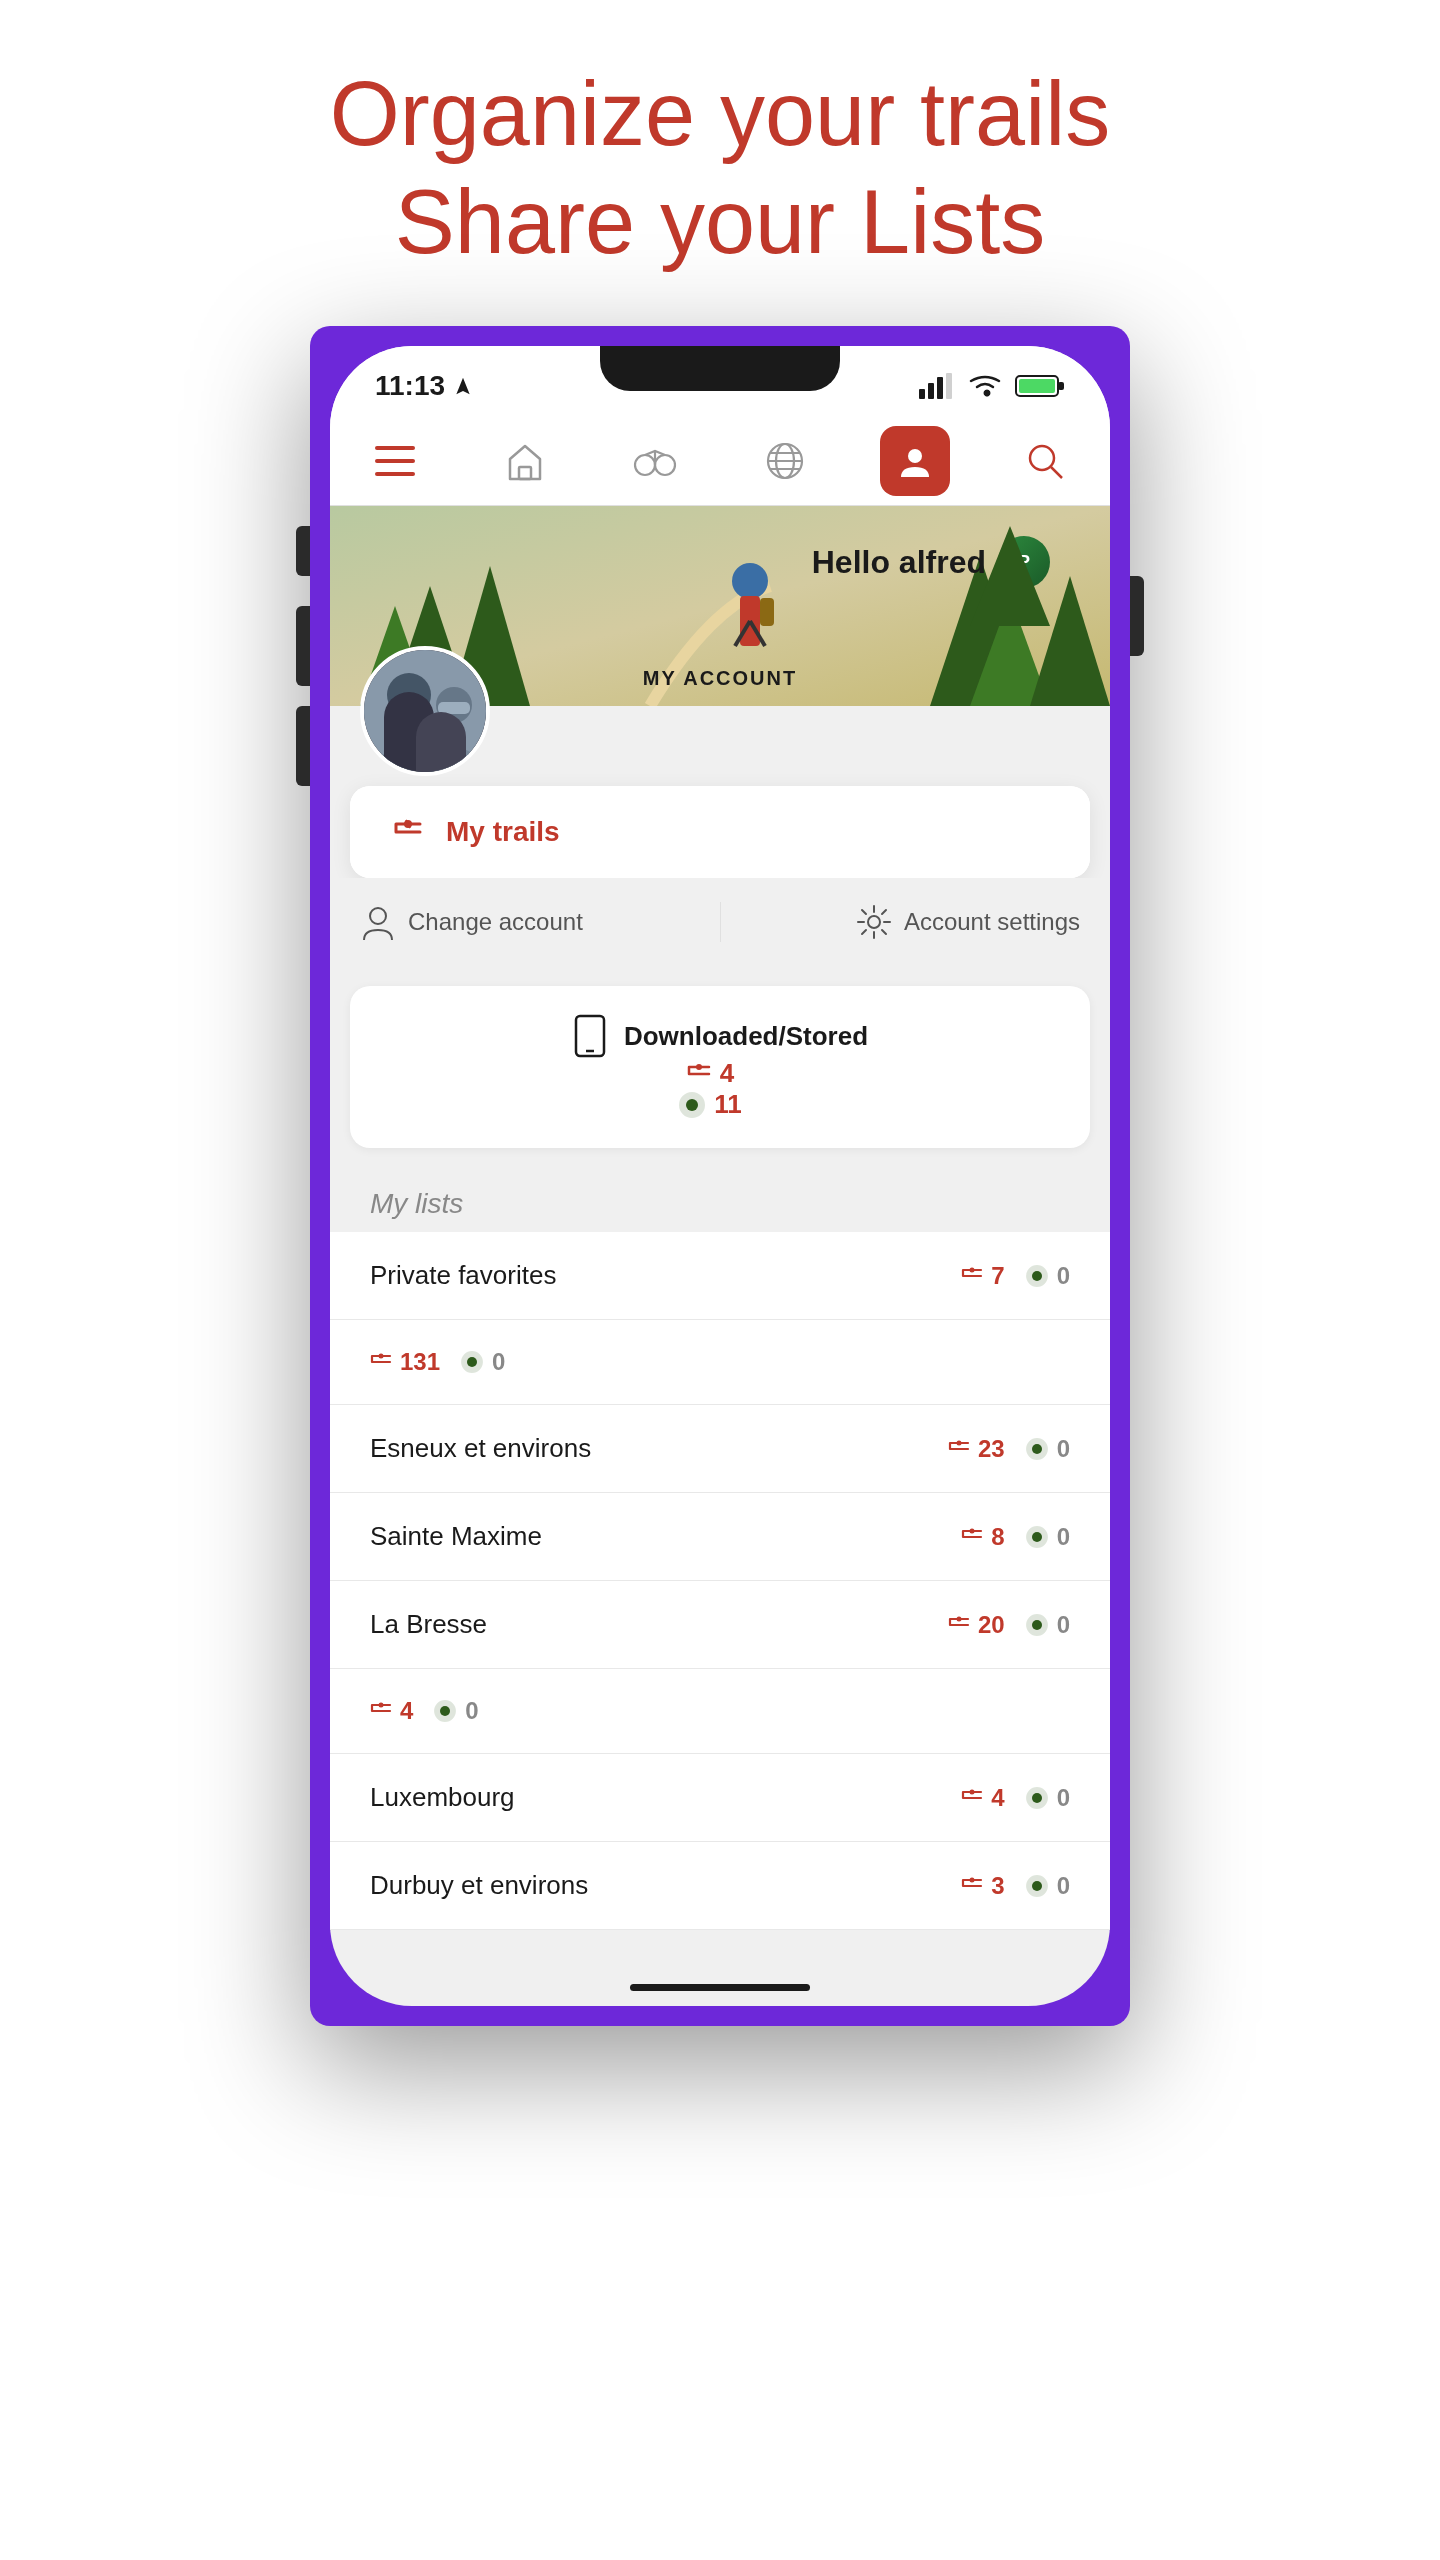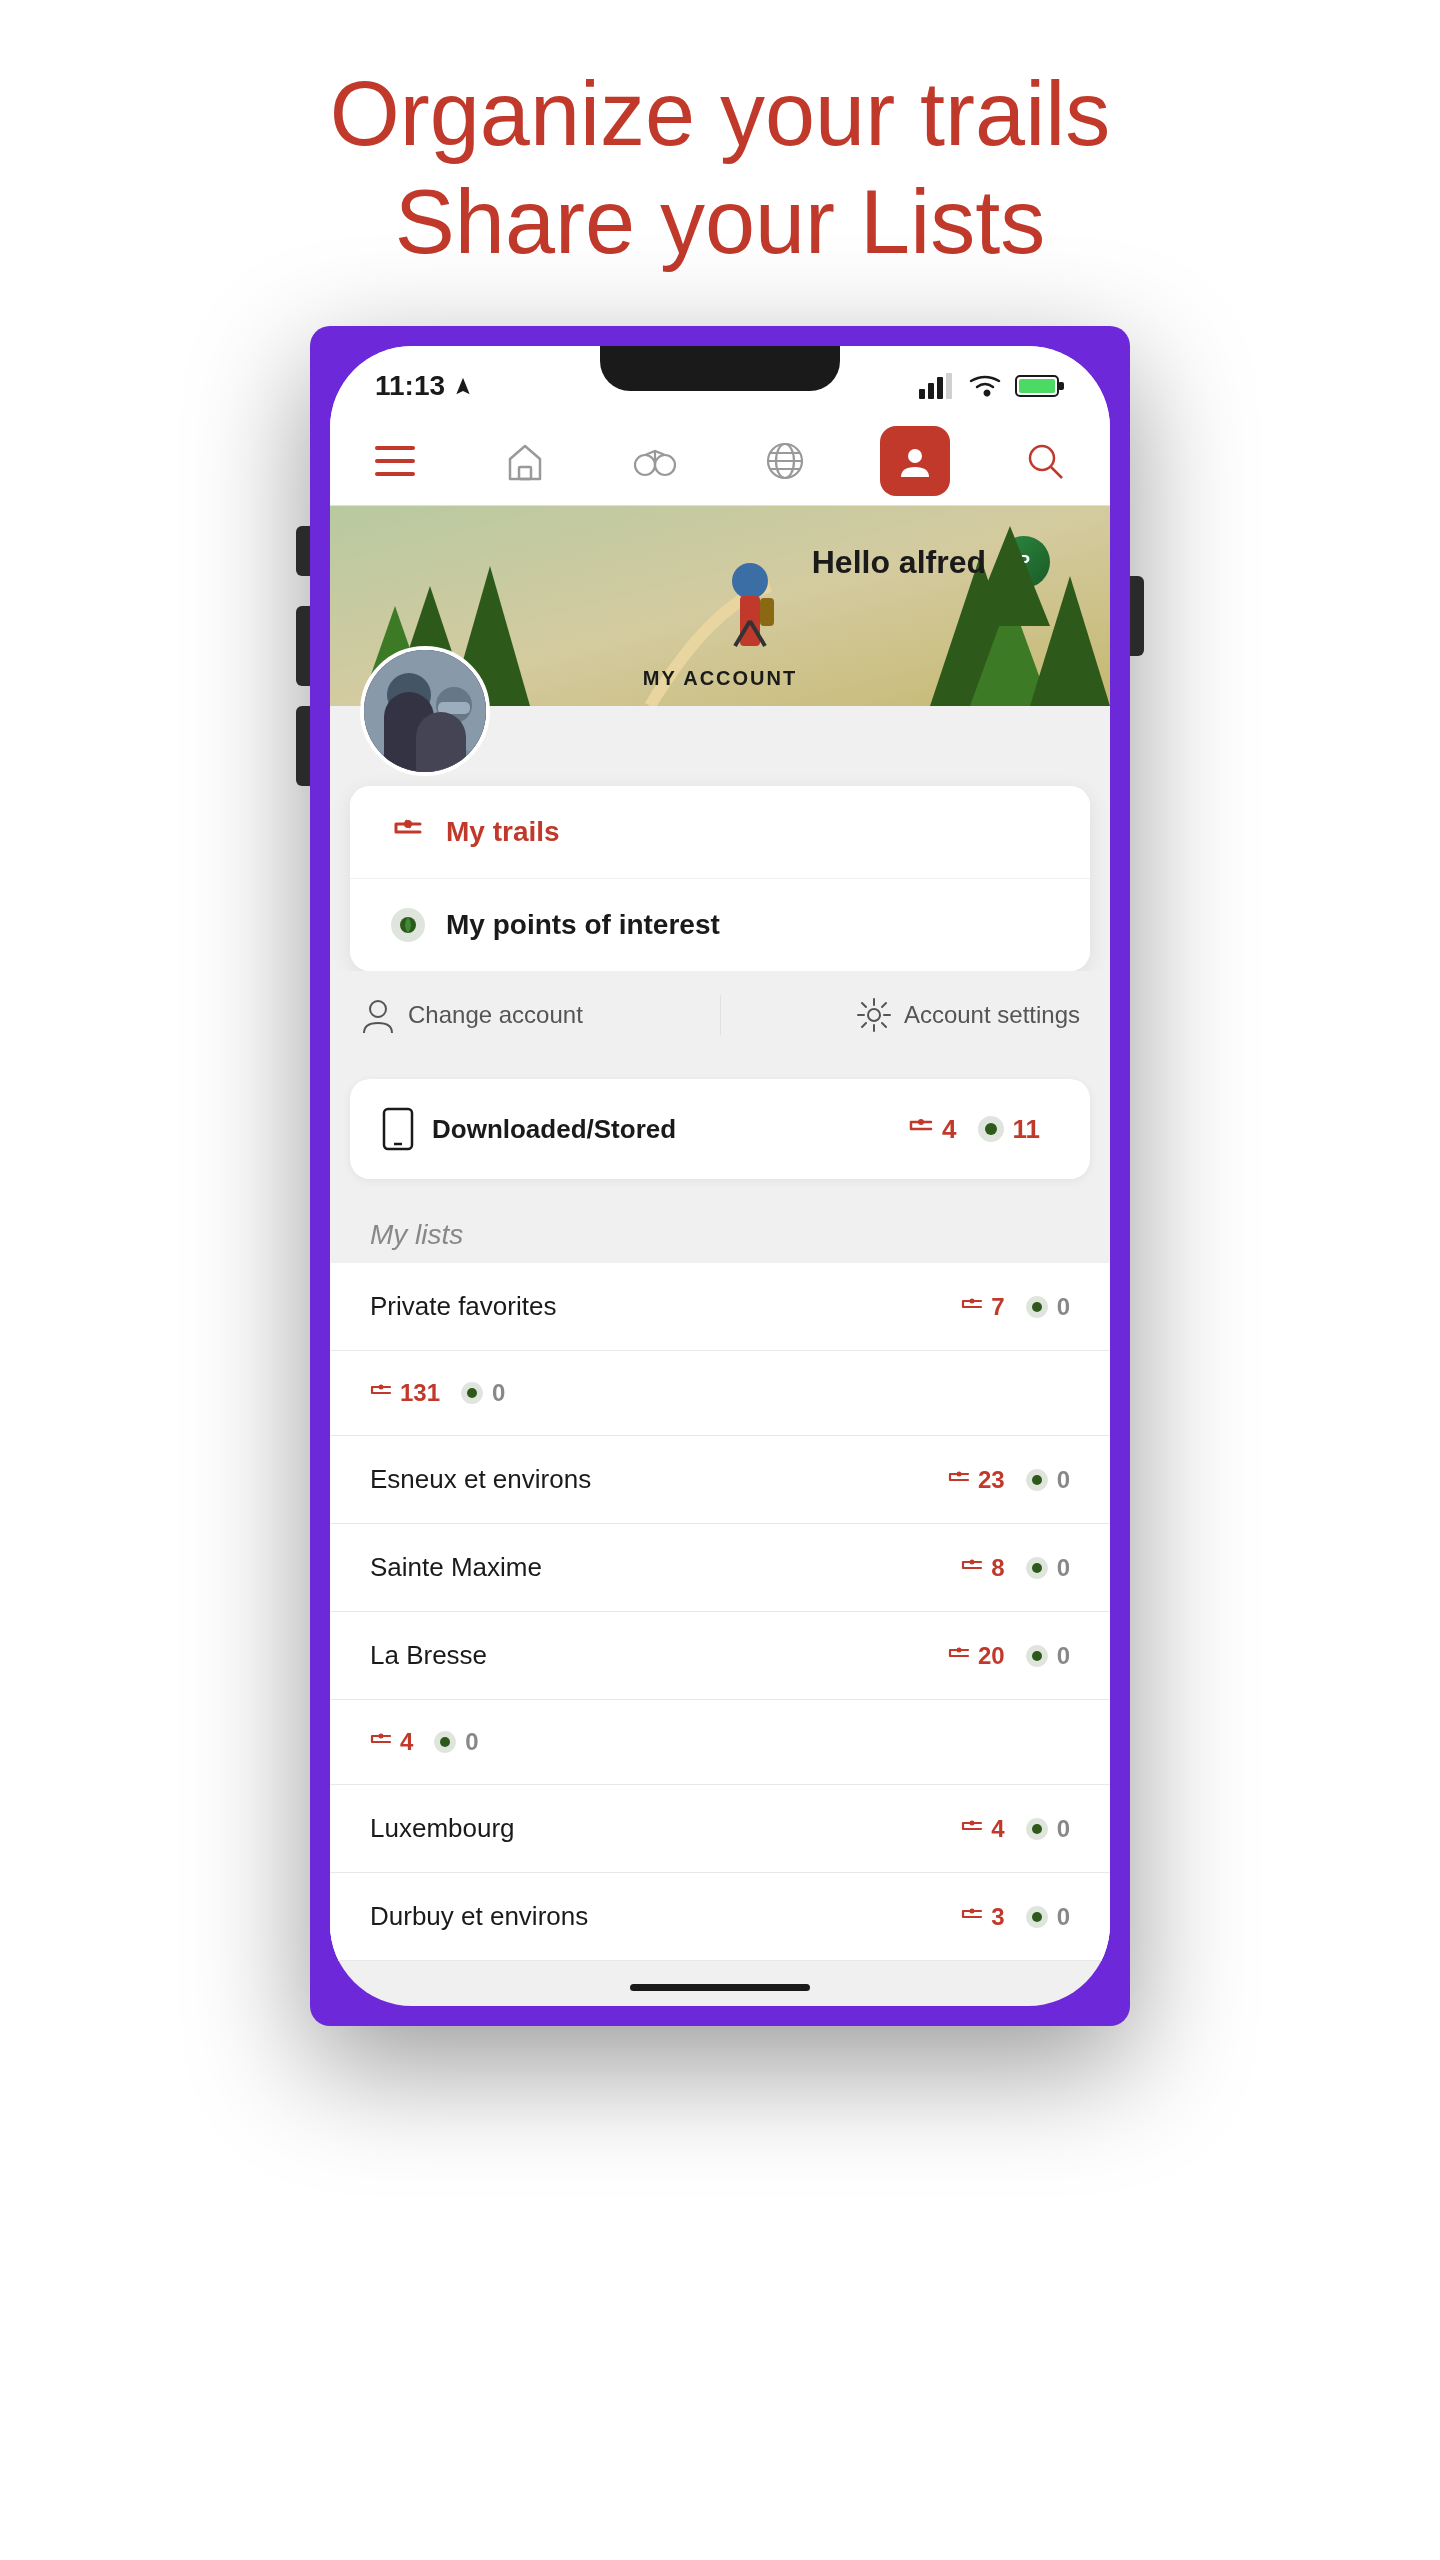--- a/index.html
+++ b/index.html
@@ -287,20 +287,21 @@
 
     
     .downloaded-section {
       background: #ffffff;
       margin: 20px 20px;
       border-radius: 20px;
       padding: 28px 30px;
       display: flex;
       align-items: center;
       box-shadow: 0 2px 10px rgba(0,0,0,0.06);
+      flex-direction: column;
     }
     .downloaded-label {
       font-size: 26px;
       font-weight: 700;
       color: #1a1a1a;
       flex: 1;
     }
     .count-badge {
       display: flex;
       align-items: center;
@@ -572,30 +573,20 @@
           <div class="menu-item-icon trail-icon">
             <svg width="32" height="32" viewBox="0 0 32 32" fill="#c0392b">
               <path d="M4 8 L28 8 M4 16 L28 16 M4 8 L4 16" stroke="#c0392b" stroke-width="3" fill="none" stroke-linecap="round"></path>
               <circle cx="16" cy="8" r="4" fill="#c0392b"></circle>
               <line x1="14" y1="4" x2="18" y2="12" stroke="#c0392b" stroke-width="2"></line>
             </svg>
           </div>
           <span class="menu-item-label active">My trails</span>
         </div>
 
-        <div class="menu-item">
-          <div class="menu-item-icon">
-            <svg width="36" height="36" viewBox="0 0 36 36">
-              <circle cx="18" cy="18" r="16" fill="#2d5a1b" opacity="0.15" stroke="#2d5a1b" stroke-width="2"></circle>
-              <circle cx="18" cy="18" r="8" fill="#2d5a1b"></circle>
-              <path d="M18 10 Q12 18 18 26 Q24 18 18 10" fill="#4aaa4a" opacity="0.6"></path>
-            </svg>
-          </div>
-          <span class="menu-item-label">My points of interest</span>
-        </div>
       </div>
 
       <div class="account-actions" style="background:#f0f0f0; padding: 24px 30px;">
         <div class="account-action">
           <svg width="36" height="36" viewBox="0 0 36 36" fill="none" stroke="#555" stroke-width="2">
             <circle cx="18" cy="12" r="8"></circle>
             <path d="M4 36 Q4 26 18 26 Q32 26 32 36"></path>
           </svg>
           <span class="account-action-label">Change account</span>
         </div>

